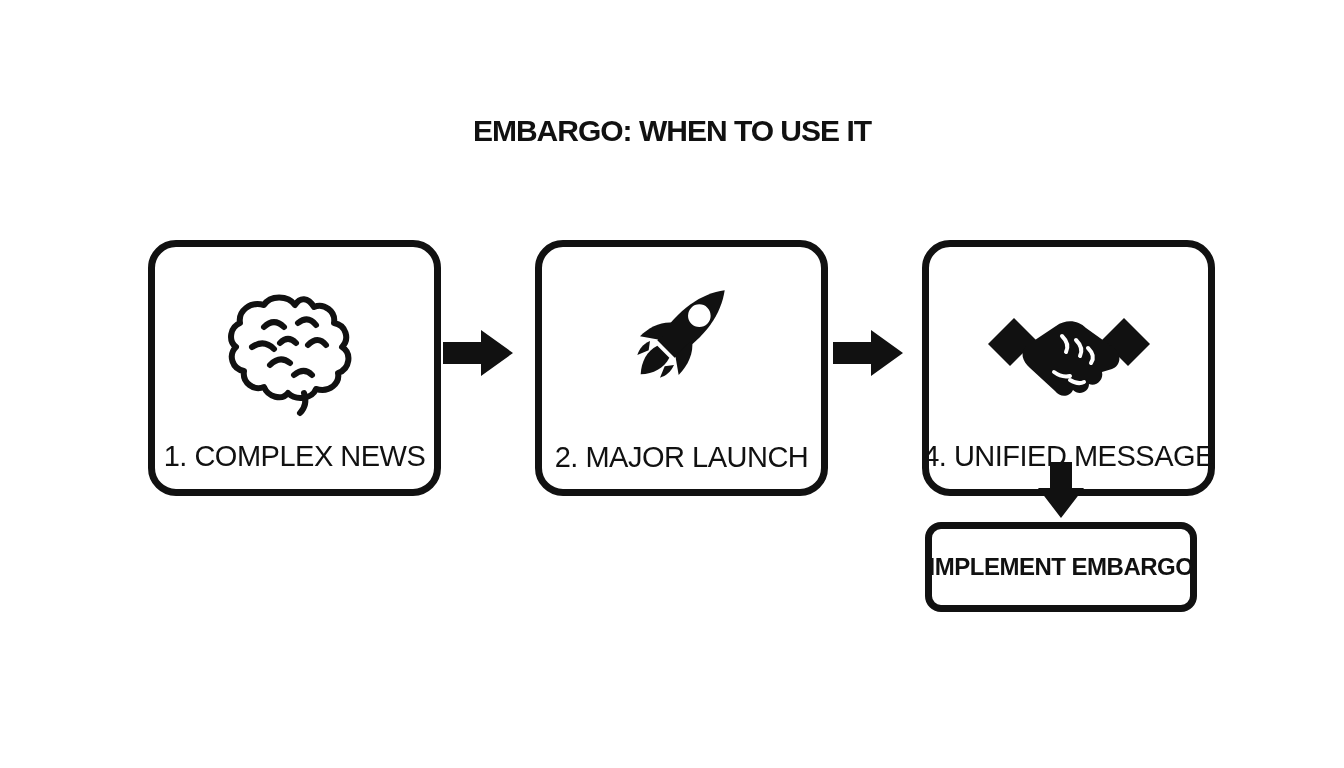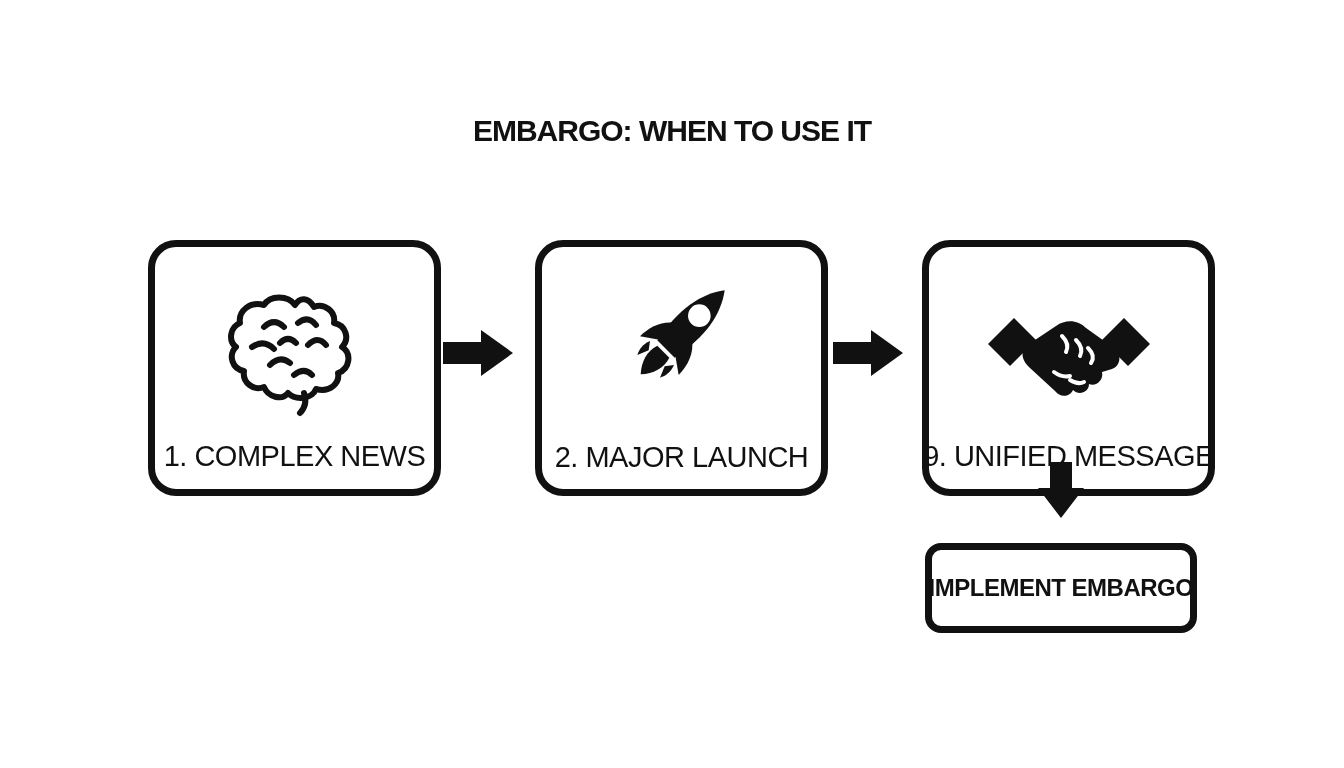--- a/index.html
+++ b/index.html
@@ -50,21 +50,20 @@
   .result-box{
     position:absolute;
     left:925px;top:522px;
     width:258px;height:76px;               
     border:7px solid #111111;
     border-radius:16px;
     background:#ffffff;
     display:flex;
     align-items:center;
     justify-content:center;
-    margin-top:21px;
   }
   .result-label{
     font-size:24px;
     font-weight:bold;
     letter-spacing:-0.5px;
     white-space:nowrap;
     color:#111111;
   }
   #box-1{left:148px;top:240px;}
   #box-2{left:535px;top:240px;gap:42px;}
@@ -144,21 +143,21 @@
 
         <g stroke="#ffffff" stroke-width="4" stroke-linecap="round" fill="none">
           <path d="M78,34 q8,8 4,16"></path>
           <path d="M92,38 q8,8 4,16"></path>
           <path d="M104,46 q8,8 3,15"></path>
           <path d="M70,70 q8,6 16,4"></path>
           <path d="M86,78 q8,5 14,2"></path>
         </g>
       </svg>
     </div>
-    <div class="step-label">9. UNIFIED MESSAGE</div>
+    <div class="step-label">4. UNIFIED MESSAGE</div>
   </div>
 
   <svg id="arrow-down" class="flow-arrow" width="46" height="56" viewBox="0 0 46 56">
     <polygon points="12,0 34,0 34,26 46,26 23,56 0,26 12,26" fill="#111111"></polygon>
   </svg>
 
   <div class="result-box">
     <div class="result-label">IMPLEMENT EMBARGO</div>
   </div>
 

